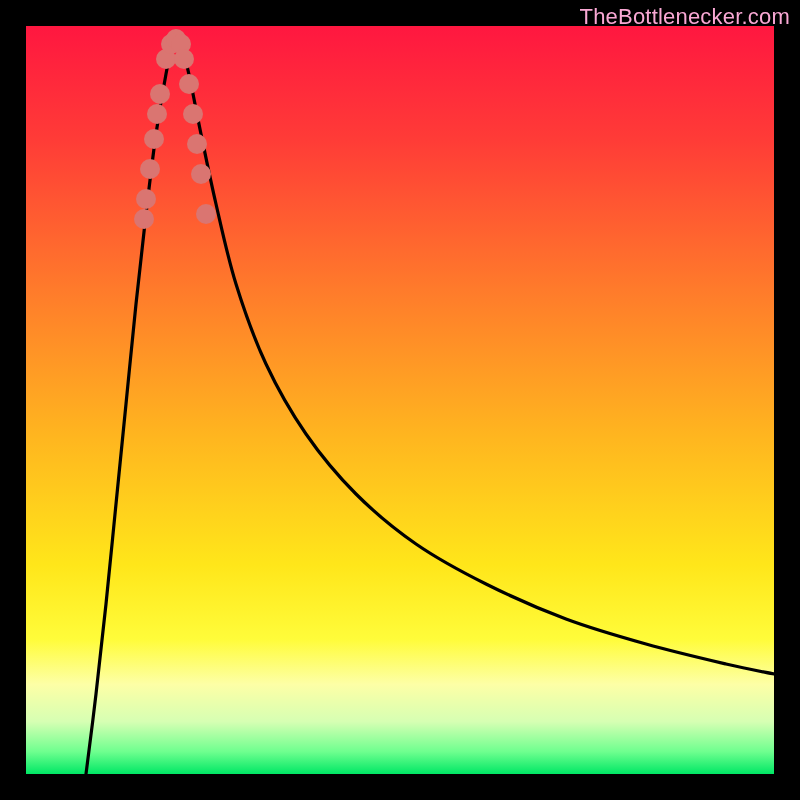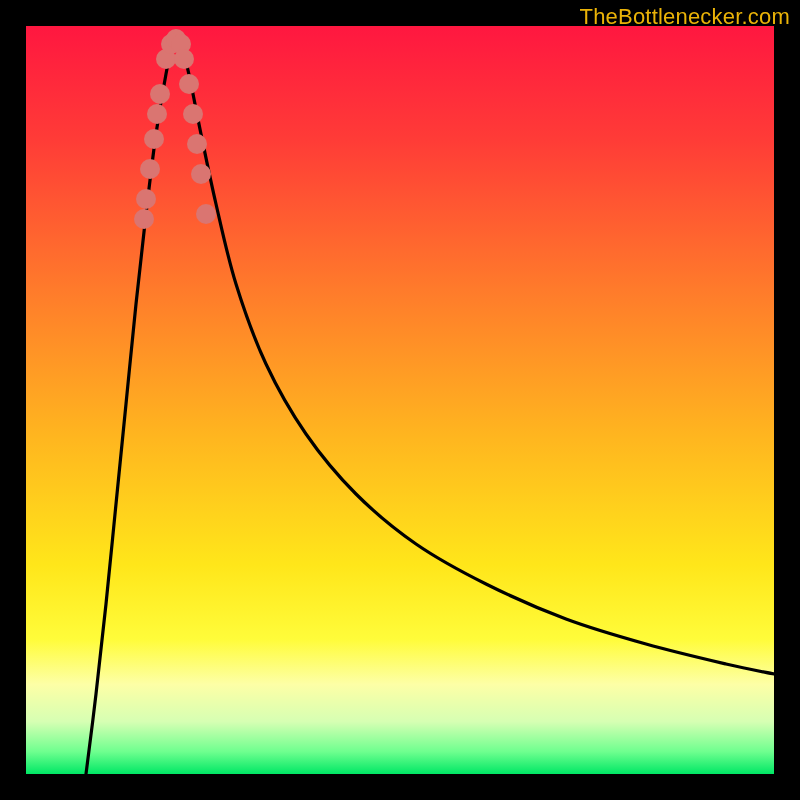--- a/index.html
+++ b/index.html
@@ -23,21 +23,21 @@
     top: 26px;
     left: 26px;
     width: 748px;
     height: 748px;
     overflow: hidden;
   }
   .watermark {
     position: absolute;
     top: 4px;
     right: 10px;
-    color: #eab308;
+    color: #f9a8d4;
     font-size: 22px;
     font-weight: 500;
     letter-spacing: 0.2px;
   }
   svg { display: block; }
 </style>
 </head>
 <body>
 
 <div class="frame">

